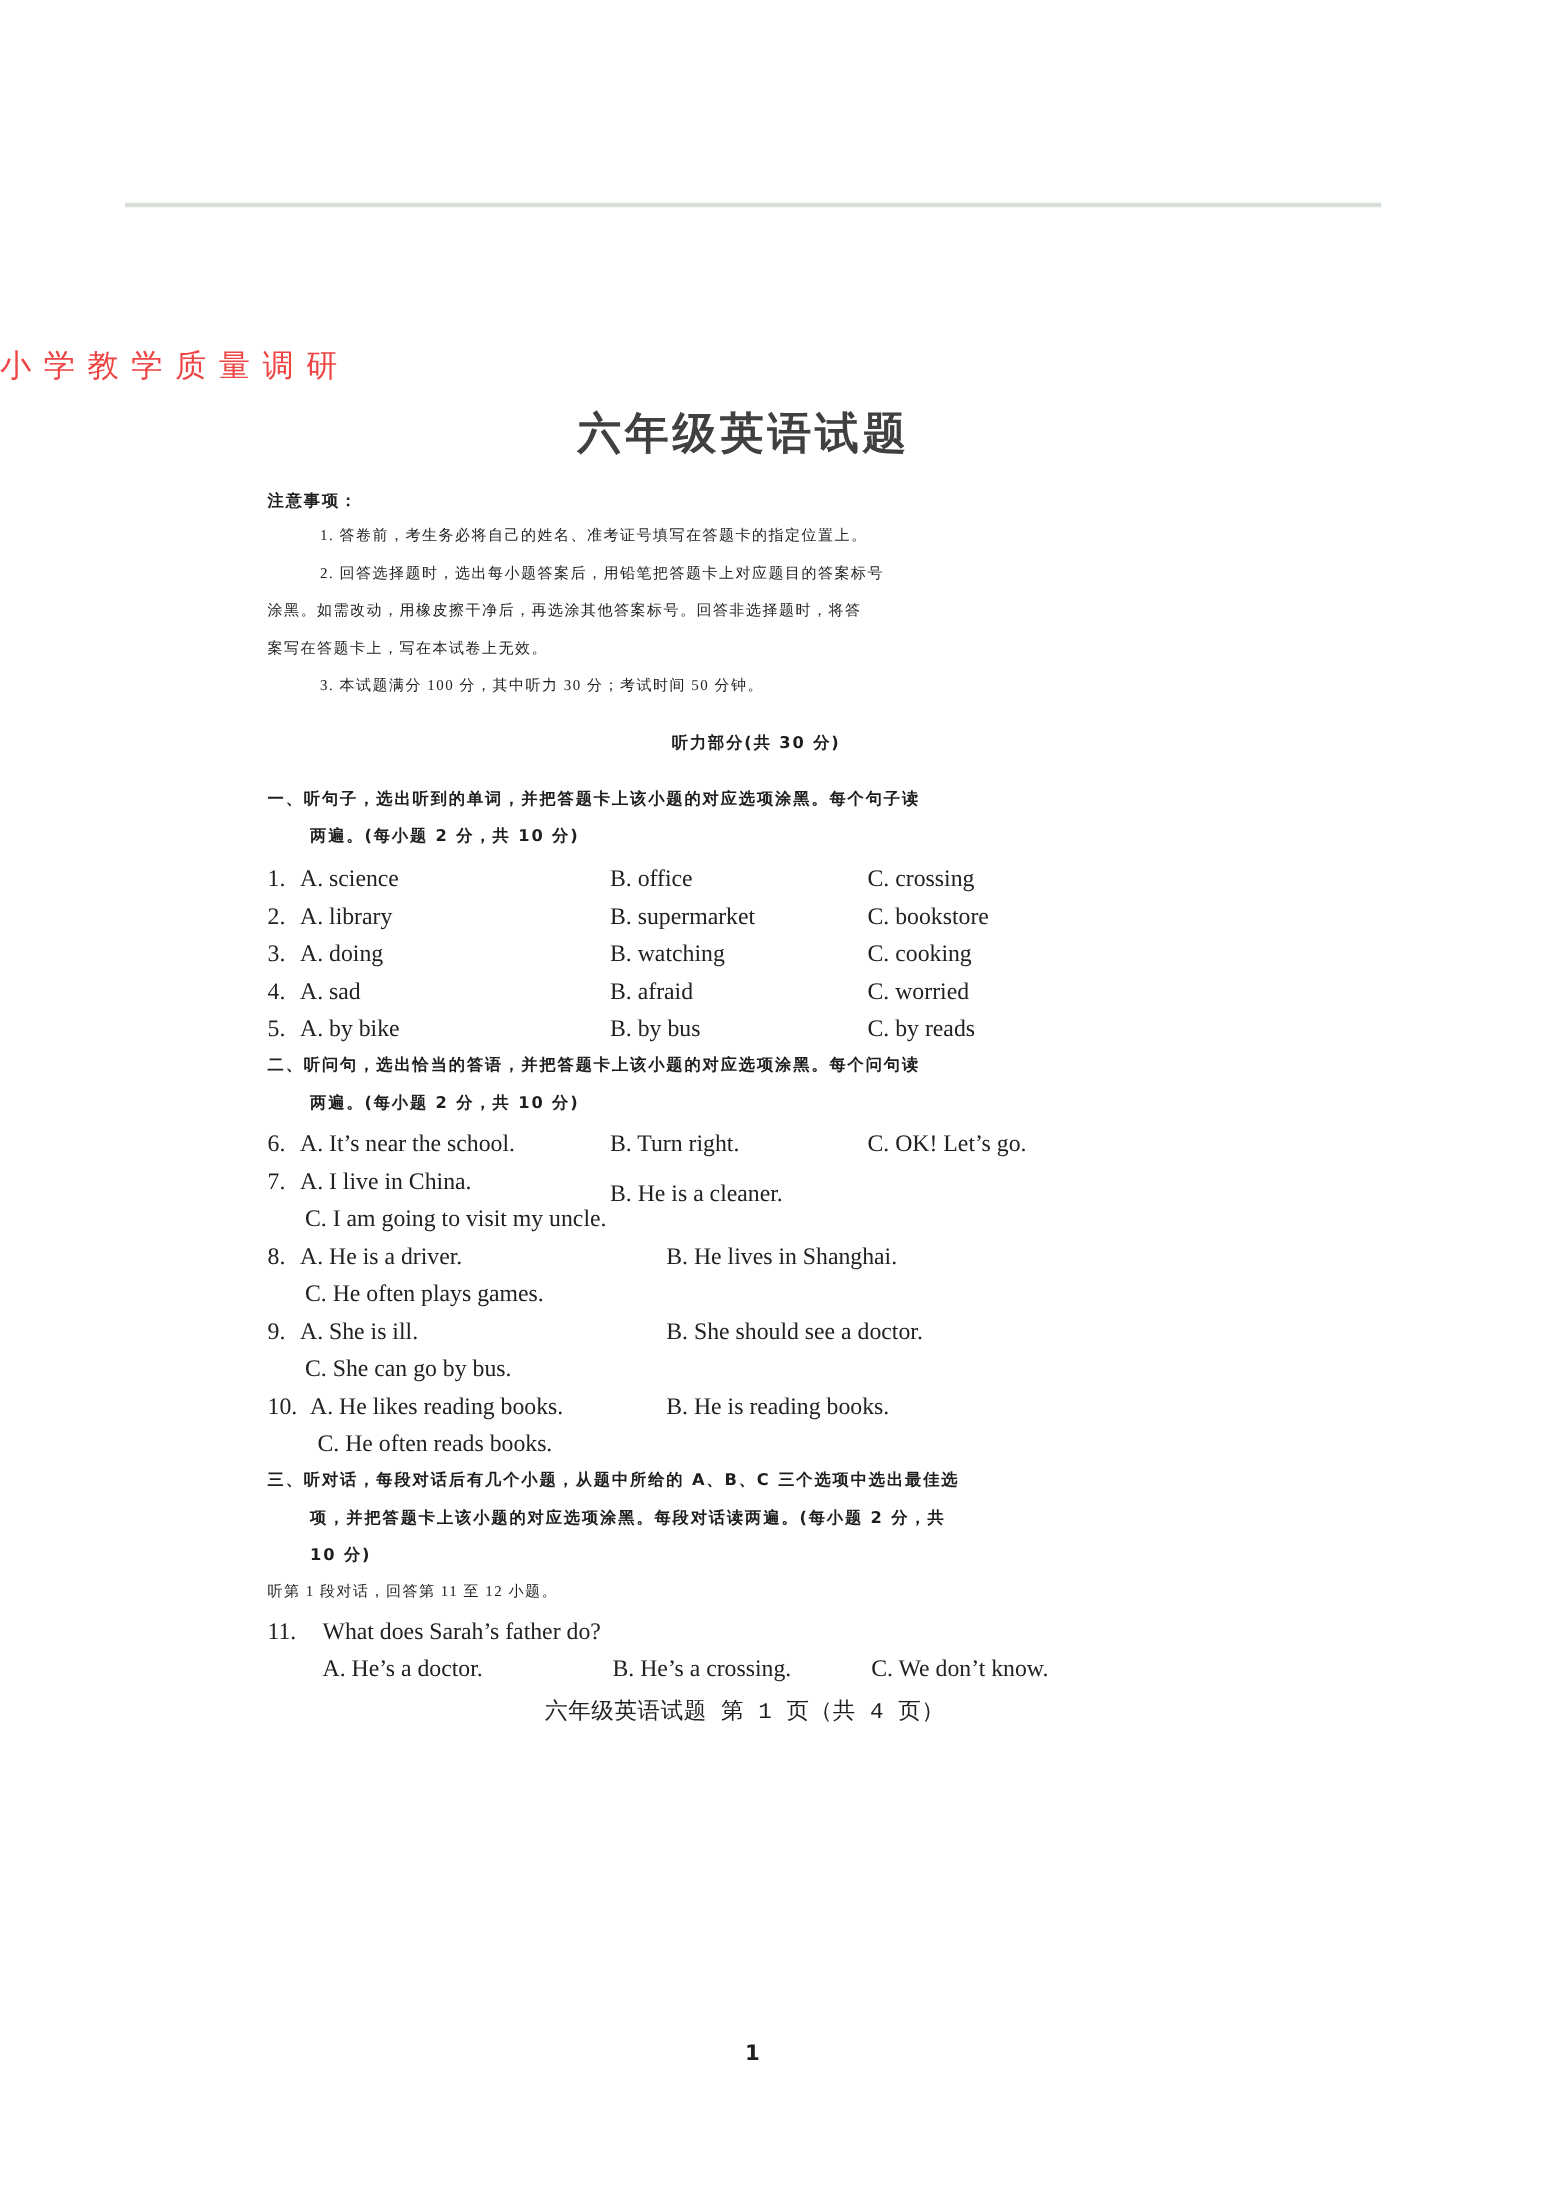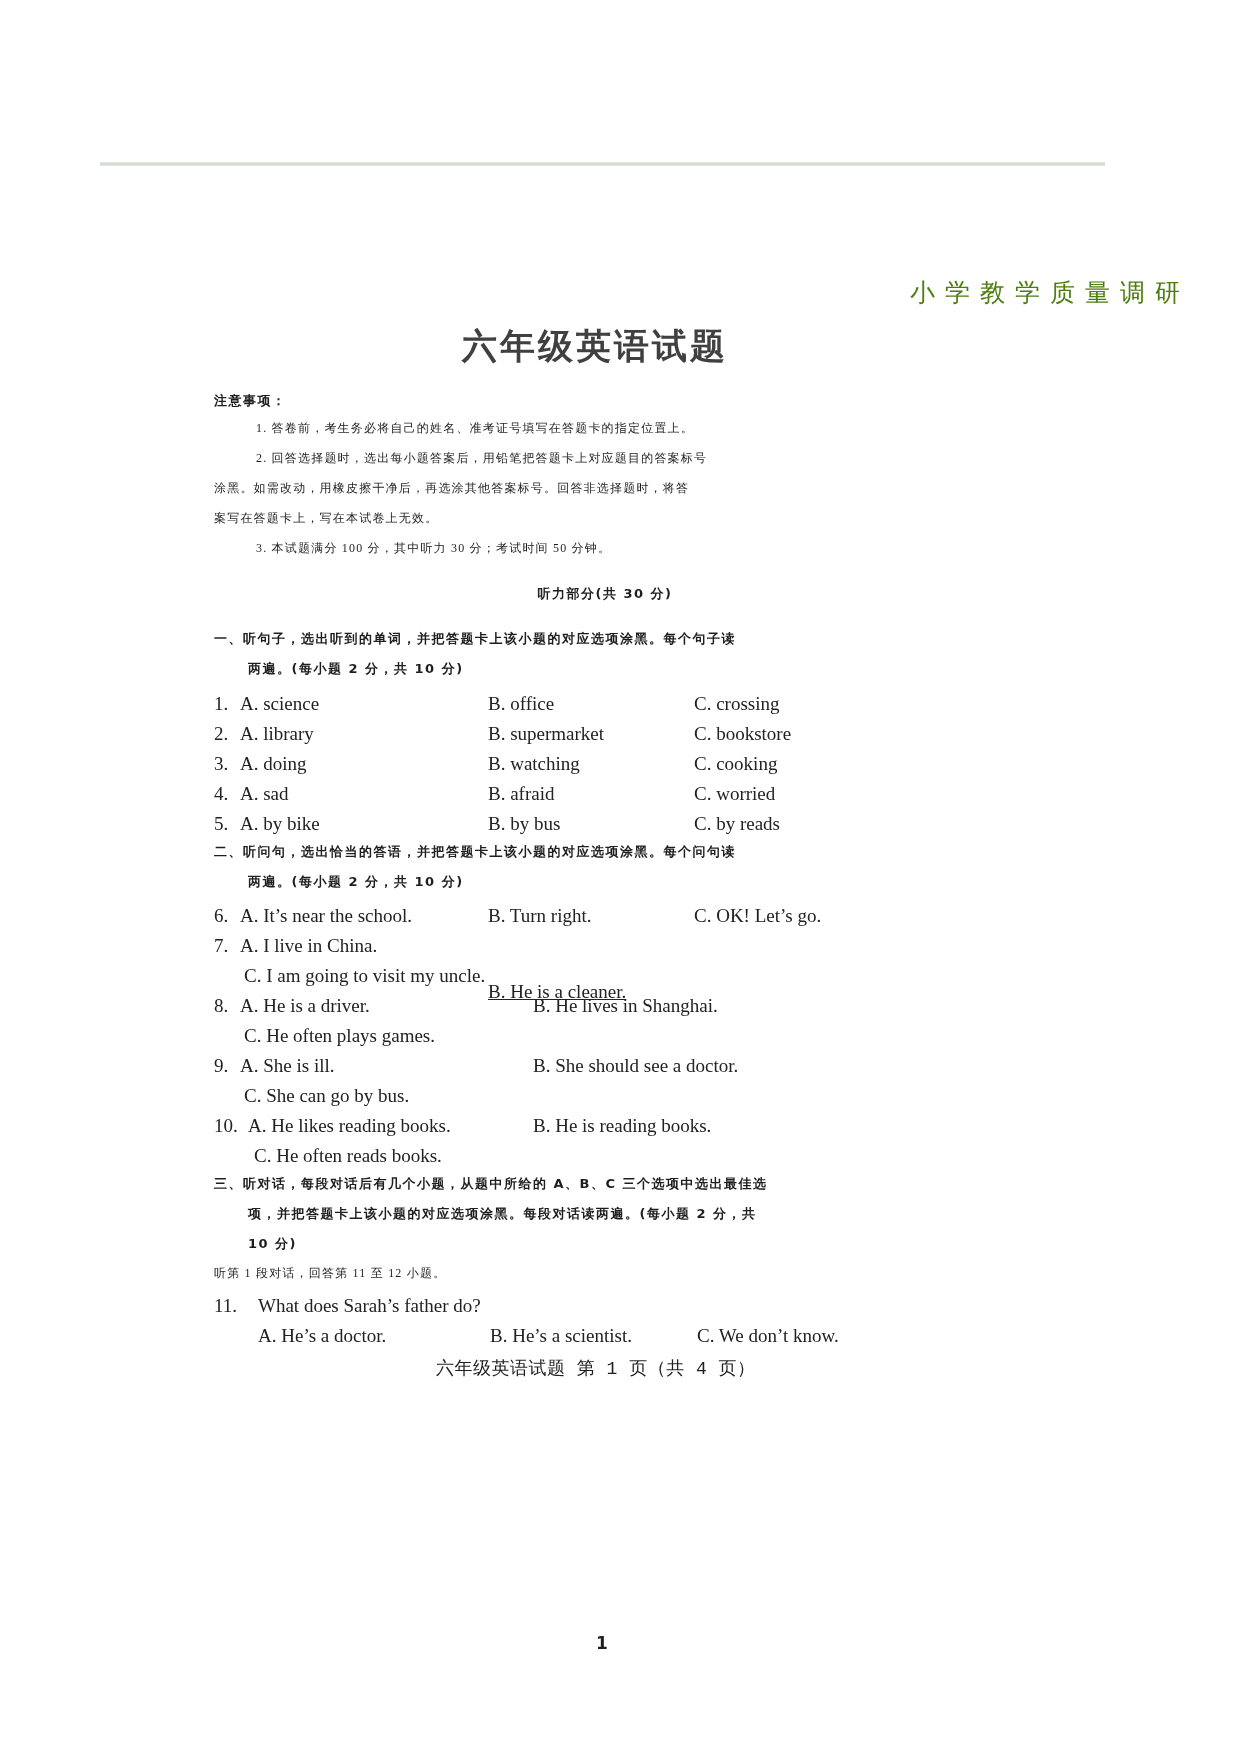--- a/index.html
+++ b/index.html
@@ -7,21 +7,21 @@
     width: 1240px; height: 1754px; position: relative; overflow: hidden;
     background: #ffffff; color: #1e1e1e;
     font-family: "Liberation Serif", "DejaVu Serif", serif;
   }
   .rule {
     position: absolute; left: 100px; top: 162px; width: 1005px; height: 4px;
     background: linear-gradient(#e6ebe6, #cfd6cf 50%, #e8ece8);
   }
   .page { position: absolute; left: 0; top: 0; width: 1240px; }
   .abs { position: absolute; white-space: nowrap; }
-  .subtitle { left: 0; width: 1190px; text-align: right; top: 276px; font-size: 25px; letter-spacing: 10px; color: #4d7c0f; }
+  .subtitle { left: 0; width: 1190px; text-align: left; top: 276px; font-size: 25px; letter-spacing: 10px; color: #ef4444; }
   .title { left: 0; width: 1190px; text-align: center; top: 323px; font-size: 35px; font-weight: bold; letter-spacing: 3px; font-family: "DejaVu Sans", sans-serif; color: #404040; }
   .cn { font-size: 12px; letter-spacing: 1.2px; }
   .bold { font-weight: bold; font-family: "DejaVu Sans", sans-serif; font-size: 13px; letter-spacing: 1.5px; }
   .en { font-size: 19px; color: #222; }
   .center-line { left: 0; width: 1190px; text-align: center; }
   .pagenum { left: 596px; top: 1633px; font-size: 17px; font-weight: bold; font-family: "DejaVu Sans", sans-serif; }
   .col { position: absolute; white-space: nowrap; }
 </style>
 </head>
 <body>
@@ -81,21 +81,21 @@
 
   <div>
     <span class="col en" style="left:214px; top:905px;">6.</span>
     <span class="col en" style="left:240px; top:905px;">A.  It’s near the school.</span>
     <span class="col en" style="left:488px; top:905px;">B.  Turn right.</span>
     <span class="col en" style="left:694px; top:905px;">C.  OK! Let’s go.</span>
   </div>
   <div>
     <span class="col en" style="left:214px; top:935px;">7.</span>
     <span class="col en" style="left:240px; top:935px;">A.  I live in China.</span>
-    <span class="col en" style="left:488px; top:981px;text-decoration:underline;">B.  He is a cleaner.</span>
+    <span class="col en" style="left:488px; top:945px;">B.  He is a cleaner.</span>
     <span class="col en" style="left:244px; top:965px;">C.  I am going to visit my uncle.</span>
   </div>
   <div>
     <span class="col en" style="left:214px; top:995px;">8.</span>
     <span class="col en" style="left:240px; top:995px;">A.  He is a driver.</span>
     <span class="col en" style="left:533px; top:995px;">B.  He lives in Shanghai.</span>
     <span class="col en" style="left:244px; top:1025px;">C.  He often plays games.</span>
   </div>
   <div>
     <span class="col en" style="left:214px; top:1055px;">9.</span>
@@ -112,20 +112,20 @@
 
   <div class="abs bold" style="left:214px; top:1175px;">三、听对话，每段对话后有几个小题，从题中所给的 A、B、C 三个选项中选出最佳选</div>
   <div class="abs bold" style="left:248px; top:1205px;">项，并把答题卡上该小题的对应选项涂黑。每段对话读两遍。(每小题 2 分，共</div>
   <div class="abs bold" style="left:248px; top:1235px;">10 分)</div>
   <div class="abs cn" style="left:214px; top:1265px;">听第 1 段对话，回答第 11 至 12 小题。</div>
 
   <div>
     <span class="col en" style="left:214px; top:1295px;">11.</span>
     <span class="col en" style="left:258px; top:1295px;">What does Sarah’s father do?</span>
     <span class="col en" style="left:258px; top:1325px;">A.  He’s a doctor.</span>
-    <span class="col en" style="left:490px; top:1325px;">B.  He’s a scientist.</span>
+    <span class="col en" style="left:490px; top:1325px;">B.  He’s a crossing.</span>
     <span class="col en" style="left:697px; top:1325px;">C.  We don’t know.</span>
   </div>
 
   <div class="abs cn" style="left:436px; top:1356px; font-size:18px; letter-spacing:0.5px;font-family:Liberation Mono, monospace;">六年级英语试题  第 1 页（共 4 页）</div>
   <div class="abs pagenum">1</div>
 
 </div>
 
 </body></html>

